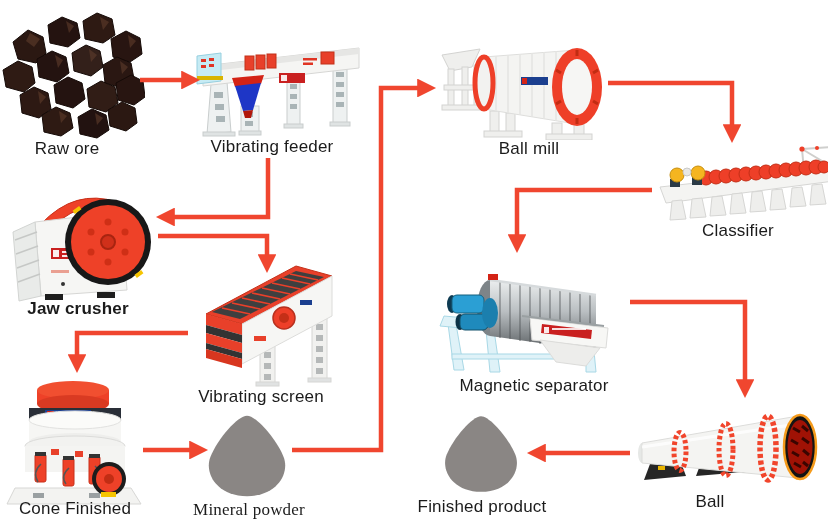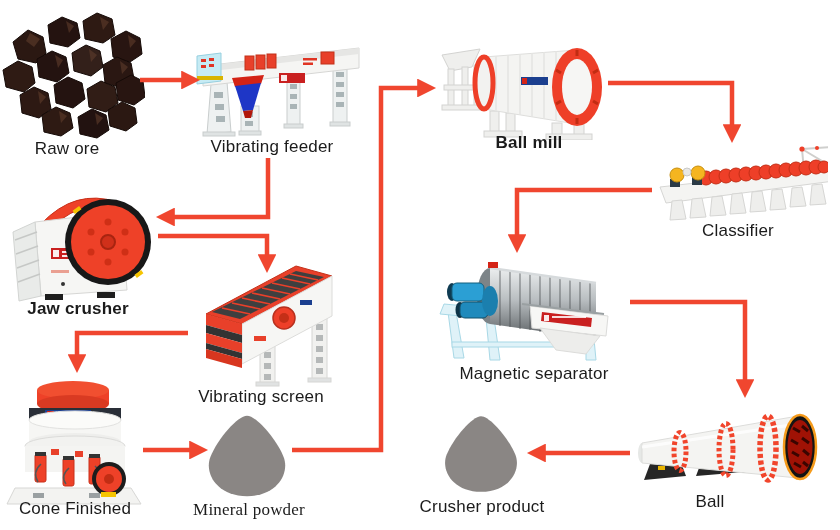--- a/index.html
+++ b/index.html
@@ -151,21 +151,21 @@
       <ellipse cx="149" cy="62" rx="15" ry="28" fill="#f6f6f4"></ellipse>
       <g stroke="#c22c12" stroke-width="3">
         <line x1="149" y1="25" x2="149" y2="31"></line>
           <line x1="149" y1="93" x2="149" y2="99"></line>
         <line x1="128" y1="45" x2="133" y2="48"></line>
           <line x1="165" y1="76" x2="170" y2="79"></line>
         <line x1="128" y1="79" x2="133" y2="76"></line>
           <line x1="165" y1="48" x2="170" y2="45"></line>
       </g>
     </svg>
-    <div class="node-label" style="left:101px;top:108px;font-weight:bold;">Ball mill</div>
+    <div class="node-label" style="left:101px;top:114px;">Ball mill</div>
   </div>
 
   <div class="node layer" style="left:652px;top:145px;">
     <svg width="188" height="80" viewBox="0 0 188 80">
 
       <g stroke="#cfcfcd" stroke-width="2" fill="none">
         <line x1="152" y1="26" x2="150" y2="4"></line>
           <line x1="180" y1="22" x2="180" y2="2"></line>
         <line x1="150" y1="4" x2="180" y2="2"></line>
           <line x1="150" y1="4" x2="180" y2="22"></line>
@@ -360,21 +360,21 @@
     <div class="node-label" style="left:70px;top:123px;">Cone Finished</div>
   </div>
 
   <div class="node layer" style="left:200px;top:413px;font-family:Liberation Serif, serif;">
     <svg width="94" height="86" viewBox="0 0 100 94">
       <path d="M50,3 C60,3 82,28 90,48 C97,66 83,91 50,91 C17,91 3,66 10,48 C18,28 40,3 50,3 Z" fill="#8a8684"></path>
     </svg>
     <div class="node-label" style="left:49px;top:87px;">Mineral powder</div>
   </div>
 
-  <div class="node layer" style="left:438px;top:246px;">
+  <div class="node layer" style="left:438px;top:258px;">
     <svg width="192" height="118" viewBox="0 0 192 118">
       <defs>
         <linearGradient id="drumGrad" x1="0" y1="0" x2="0" y2="1">
           <stop offset="0" stop-color="#eceeef"></stop>
             <stop offset="0.45" stop-color="#b9bec1"></stop>
             <stop offset="1" stop-color="#595e61"></stop>
         </linearGradient>
       </defs>
 
       <g fill="#dff2f8" stroke="#a8d8e6" stroke-width="1">
@@ -454,21 +454,21 @@
           <line x1="175" y1="62" x2="180" y2="66"></line>
       </g>
     </svg>
     <div class="node-label" style="left:82px;top:92px;">Ball</div>
   </div>
 
   <div class="node layer" style="left:438px;top:413px;">
     <svg width="86" height="82" viewBox="0 0 100 94">
       <path d="M50,3 C60,3 82,28 90,48 C97,66 83,91 50,91 C17,91 3,66 10,48 C18,28 40,3 50,3 Z" fill="#8a8684"></path>
     </svg>
-    <div class="node-label" style="left:44px;top:84px;">Crusher product</div>
+    <div class="node-label" style="left:44px;top:84px;">Finished product</div>
   </div>
 
   <svg class="arrow-layer" width="840" height="530" viewBox="0 0 840 530">
     <defs>
       <marker id="ah" viewBox="0 0 10 10" refX="1.5" refY="5" markerWidth="4.4" markerHeight="4.2" markerUnits="strokeWidth" orient="auto">
         <path d="M0,0 L10,5 L0,10 Z" fill="#f0462f"></path>
       </marker>
     </defs>
     <g fill="none" stroke="#f0462f" stroke-width="4.5">
       <path d="M140,80 H184" marker-end="url(#ah)"></path>

